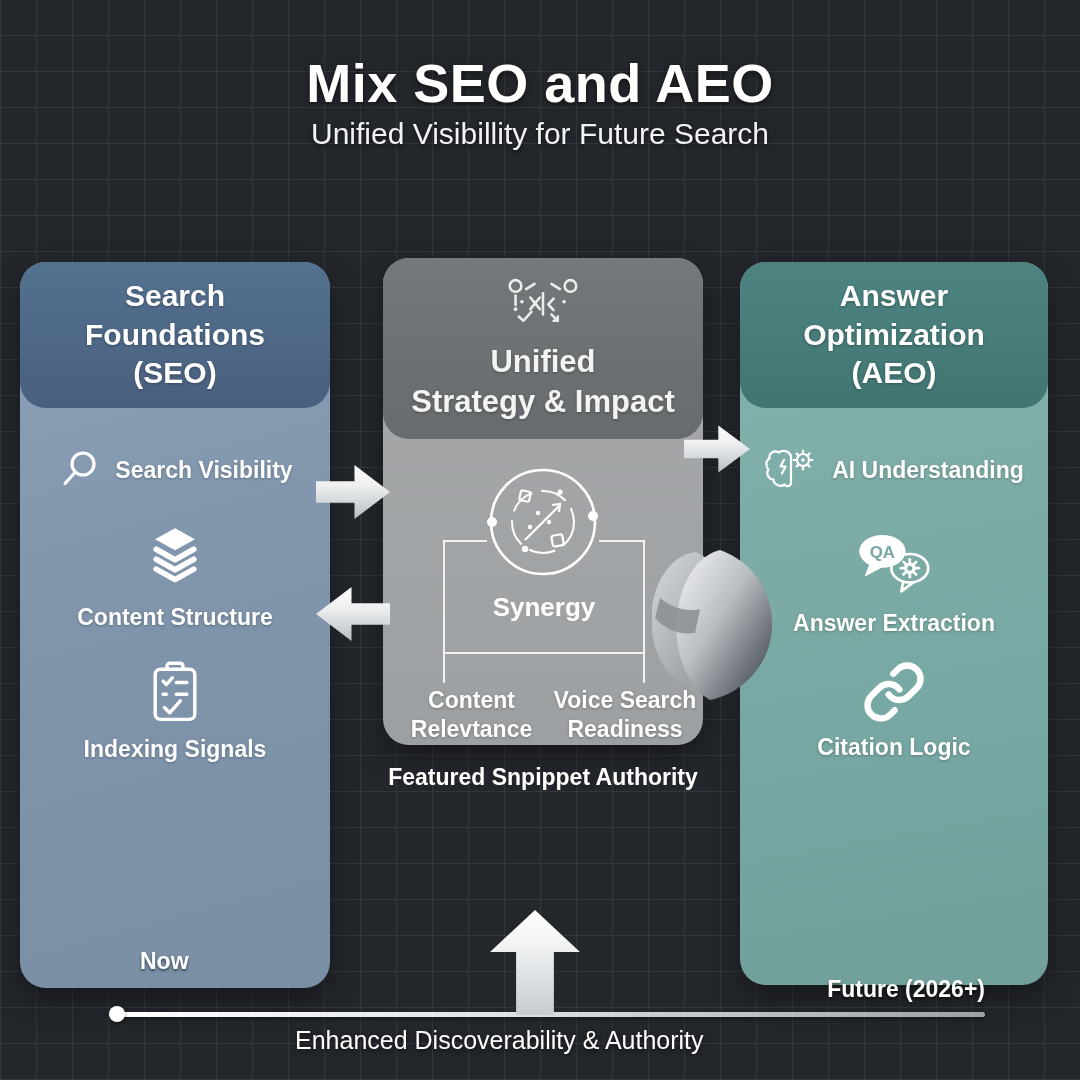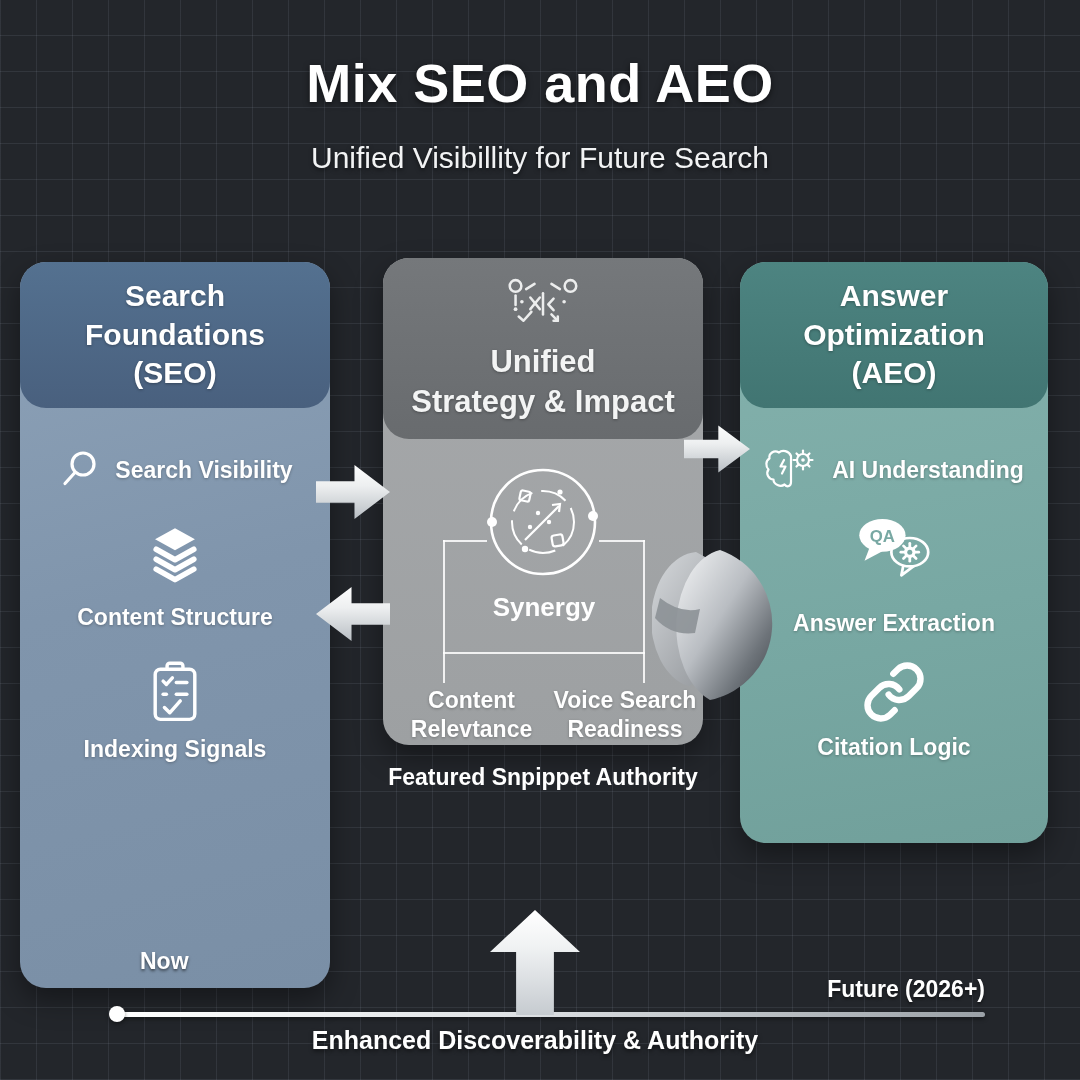--- a/index.html
+++ b/index.html
@@ -13,36 +13,35 @@
   }
   .abs{position:absolute;}
   .ctr{text-align:center;}
   .title{
     left:0;width:100%;top:52px;font-size:54px;font-weight:800;letter-spacing:.5px;
     text-shadow:0 2px 6px rgba(0,0,0,.55);
   }
   .subtitle{
     left:0;width:100%;top:117px;font-size:30px;font-weight:500;color:#f2f3f4;
     text-shadow:0 2px 4px rgba(0,0,0,.5);
-    margin-top:24px;
   }
   .panel{position:absolute;border-radius:26px;box-shadow:0 12px 28px rgba(0,0,0,.38);}
   .panel-header{
     position:absolute;left:0;top:0;width:100%;border-radius:26px;
     display:flex;flex-direction:column;align-items:center;justify-content:center;
     font-weight:700;line-height:1.28;text-shadow:0 1px 3px rgba(0,0,0,.3);
   }
   .hline{display:block;}
   #panel-seo{left:20px;top:262px;width:310px;height:726px;
     background:linear-gradient(165deg,#8da2b8 0%,#8095ac 45%,#7a8fa6 100%);}
   #panel-seo .panel-header{height:146px;font-size:30px;background:linear-gradient(180deg,#547190,#49607e);}
   #panel-unified{left:375px;top:258px;width:320px;height:487px;
     background:linear-gradient(180deg,#a7a9ab 0%,#9da0a2 100%);margin-left:8px;}
   #panel-unified .panel-header{height:181px;font-size:31px;background:linear-gradient(180deg,#75787b,#686b6e);color:#f3f4f4;}
-  #panel-aeo{left:740px;top:262px;width:308px;height:581px;
+  #panel-aeo{left:740px;top:262px;width:308px;height:723px;
     background:linear-gradient(170deg,#85b2ad 0%,#78a8a3 60%,#71a09b 100%);}
   #panel-aeo .panel-header{height:146px;font-size:30px;background:linear-gradient(180deg,#4d8481,#417572);}
   .item-label{font-size:23px;font-weight:600;text-shadow:0 1px 3px rgba(0,0,0,.28);}
   .row-item{position:absolute;left:0;width:100%;display:flex;align-items:center;justify-content:center;gap:14px;}
   .icon-block{position:absolute;left:0;width:100%;display:flex;justify-content:center;}
   .blk-label{position:absolute;left:0;width:100%;text-align:center;}
   
   .bracket{position:absolute;background:rgba(255,255,255,.85);}
   
   .arr{position:absolute;background:linear-gradient(180deg,#ffffff 0%,#edeff0 40%,#b4bac0 100%);
@@ -51,21 +50,21 @@
   .arr-left{clip-path:polygon(100% 32%,48% 32%,48% 5%,0% 50%,48% 95%,48% 68%,100% 68%);}
   .arr-up{clip-path:polygon(50% 0%,100% 40%,71% 40%,71% 100%,29% 100%,29% 40%,0% 40%);
           background:linear-gradient(180deg,#ffffff 0%,#f0f2f3 35%,#c6cbd0 100%);}
   
   #tl-line{left:117px;top:1012px;width:868px;height:5px;border-radius:3px;
     background:linear-gradient(90deg,#ffffff 0%,#dfe2e5 45%,#9ba1a7 100%);
     box-shadow:0 2px 4px rgba(0,0,0,.4);}
   #tl-dot{left:109px;top:1006px;width:16px;height:16px;border-radius:50%;background:#fff;
     box-shadow:0 2px 4px rgba(0,0,0,.4);}
   .tl-label{font-size:23px;font-weight:700;text-shadow:0 2px 3px rgba(0,0,0,.5);}
-  #tl-caption{left:295px;width:480px;top:1026px;font-size:25px;font-weight:700;text-align:center;
+  #tl-caption{left:295px;width:480px;top:1026px;font-size:25px;font-weight:400;text-align:left;
     text-shadow:0 2px 4px rgba(0,0,0,.55);}
   svg{display:block;}
 </style>
 </head>
 <body>
 
 <div id="canvas">
 
   <div class="abs ctr title">Mix SEO and AEO</div>
   <div class="abs ctr subtitle">Unified Visibillity for Future Search</div>
@@ -189,21 +188,21 @@
           <line x1="45.8" y1="13" x2="48.5" y2="13"></line>
           <line x1="32.5" y1="6.5" x2="34.4" y2="8.4"></line>
           <line x1="43.6" y1="17.6" x2="45.5" y2="19.5"></line>
           <line x1="45.5" y1="6.5" x2="43.6" y2="8.4"></line>
           <line x1="34.4" y1="17.6" x2="32.5" y2="19.5"></line>
         </svg>
       </span>
       <span class="item-label">AI Understanding</span>
     </div>
 
-    <div class="icon-block" style="top:252px;text-align:right;">
+    <div class="icon-block" style="top:268px;text-align:right;">
       <svg width="80" height="68" viewBox="0 0 76 62">
         <ellipse cx="27" cy="19" rx="22" ry="15.5" fill="#fff"></ellipse>
         <path d="M15 30 L10 43 L27 34 Z" fill="#fff"></path>
         <text x="27" y="25" text-anchor="middle" font-size="16" font-weight="bold" fill="#78a8a3" font-family="Liberation Sans, sans-serif">QA</text>
         <ellipse cx="53" cy="35" rx="17.5" ry="13.5" fill="none" stroke="#fff" stroke-width="2.6"></ellipse>
         <path d="M47 47 L45 57 L57 48" fill="none" stroke="#fff" stroke-width="2.6" stroke-linejoin="round"></path>
         <g stroke="#fff" stroke-width="2.6" stroke-linecap="round">
           <line x1="53" y1="26.5" x2="53" y2="43.5"></line>
           <line x1="44.5" y1="35" x2="61.5" y2="35"></line>
           <line x1="47" y1="29" x2="59" y2="41"></line>

